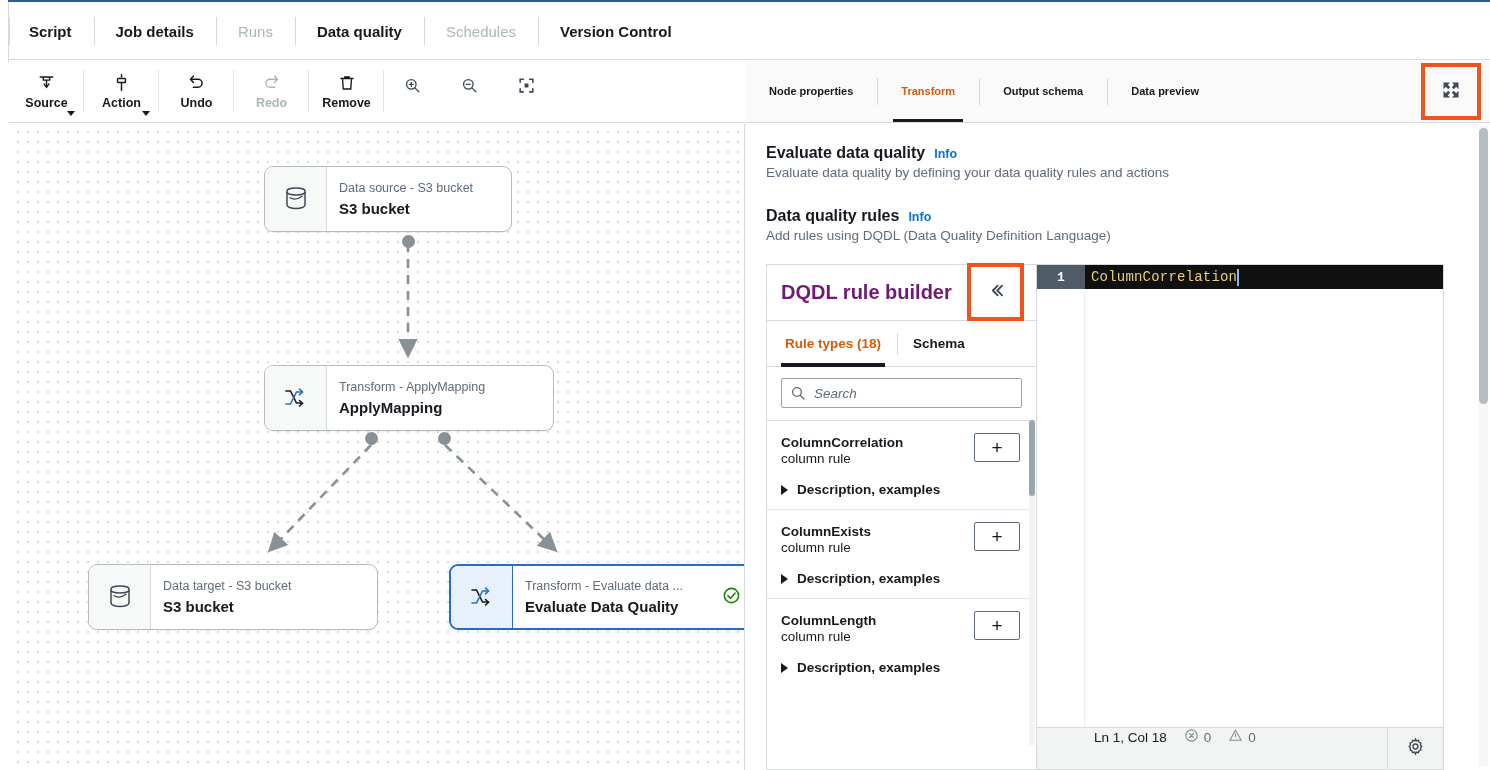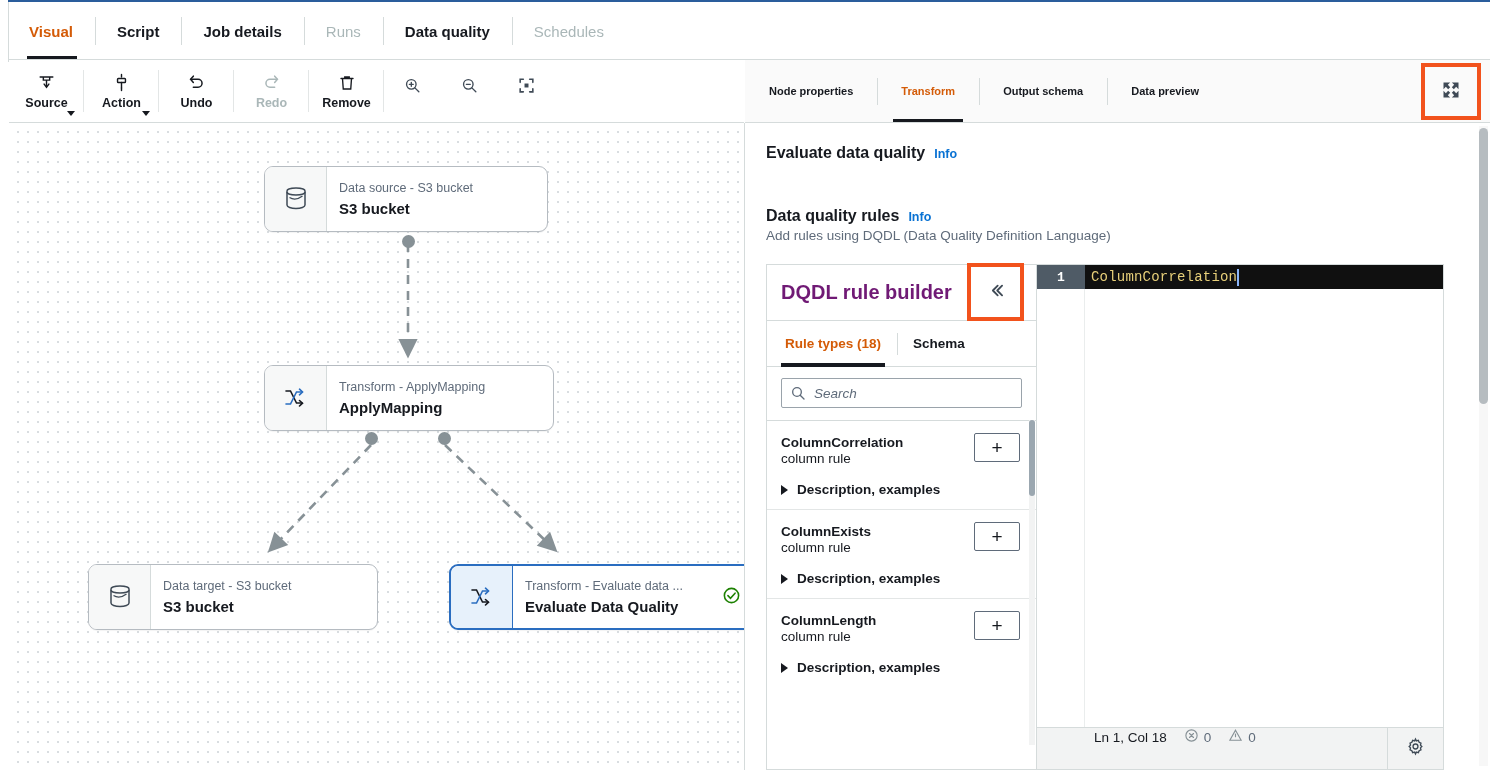--- a/index.html
+++ b/index.html
@@ -288,37 +288,37 @@
 </style>
 </head>
 <body>
 
 <div id="app">
 
   <div class="top-rule"></div>
   <div class="top-left-edge"></div>
 
   <div class="tabrow">
-    <div class="maintab active">
-        <span>Visual</span>
-      </div>
     <div class="maintab sep">
         <span>Script</span>
       </div>
     <div class="maintab sep">
         <span>Job details</span>
       </div>
     <div class="maintab sep disabled">
         <span>Runs</span>
       </div>
     <div class="maintab sep">
         <span>Data quality</span>
       </div>
     <div class="maintab sep disabled">
         <span>Schedules</span>
+      </div>
+    <div class="maintab sep">
+        <span>Version Control</span>
       </div>
   </div>
   <div class="tabrow-underline"></div>
 
   <div class="toolbar">
     <div class="tbtn sep">
       <span class="tb-ico">
         <svg width="19" height="19" viewBox="0 0 24 24" fill="none" stroke="#16191f" stroke-width="1.8" stroke-linecap="round">
           <path d="M4 5h16M8 5v4h8V5M12 9v8"></path>
             <path d="M9 14l3 4 3-4"></path>
@@ -397,21 +397,21 @@
       <defs>
         <marker id="arr" markerWidth="9" markerHeight="9" refX="4" refY="4.2" orient="auto">
           <path d="M0.5,0.5 L8,4.2 L0.5,7.9 z" fill="#879196"></path>
         </marker>
       </defs>
       <path d="M399,120 L399,225" stroke="#879196" stroke-width="2.6" stroke-dasharray="9 7" fill="none" marker-end="url(#arr)"></path>
       <path d="M362,322 L266,422" stroke="#879196" stroke-width="2.6" stroke-dasharray="9 7" fill="none" marker-end="url(#arr)"></path>
       <path d="M436,322 L541,422" stroke="#879196" stroke-width="2.6" stroke-dasharray="9 7" fill="none" marker-end="url(#arr)"></path>
     </svg>
 
-    <div class="node" style="left:255px; top:43px; width:284px;">
+    <div class="node" style="left:255px; top:43px; width:248px;">
       <div class="nico">
         <svg width="26" height="28" viewBox="0 0 26 28" fill="none" stroke="#3f4a56" stroke-width="1.5">
           <path d="M4 6c0-1.7 4-3 9-3s9 1.3 9 3v1c0 1.7-4 3-9 3s-9-1.3-9-3z"></path>
           <path d="M4 7v13c0 1.9 4 3.5 9 3.5s9-1.6 9-3.5V7"></path>
           <path d="M6.5 12.5c4 2.5 9 1.5 13-1.5" stroke-width="1.3"></path>
         </svg>
       </div>
       <div class="nbody">
         <div class="ntype">Data source - S3 bucket</div>
         <div class="nname">S3 bucket</div>
@@ -504,20 +504,21 @@
     </div>
     <div class="rtabs-underline"></div>
 
     <div class="rbody">
 
       <div style="position:absolute; left:21px; top:21px;">
         <div class="sec-head">
           <span class="sec-title">Evaluate data quality</span>
           <span class="info-link">Info</span>
         </div>
+        <div class="sec-sub">Evaluate data quality by defining your data quality rules and actions</div>
       </div>
 
       <div style="position:absolute; left:21px; top:84px;">
         <div class="sec-head">
           <span class="sec-title">Data quality rules</span>
           <span class="info-link">Info</span>
         </div>
         <div class="sec-sub">Add rules using DQDL (Data Quality Definition Language)</div>
       </div>
 

